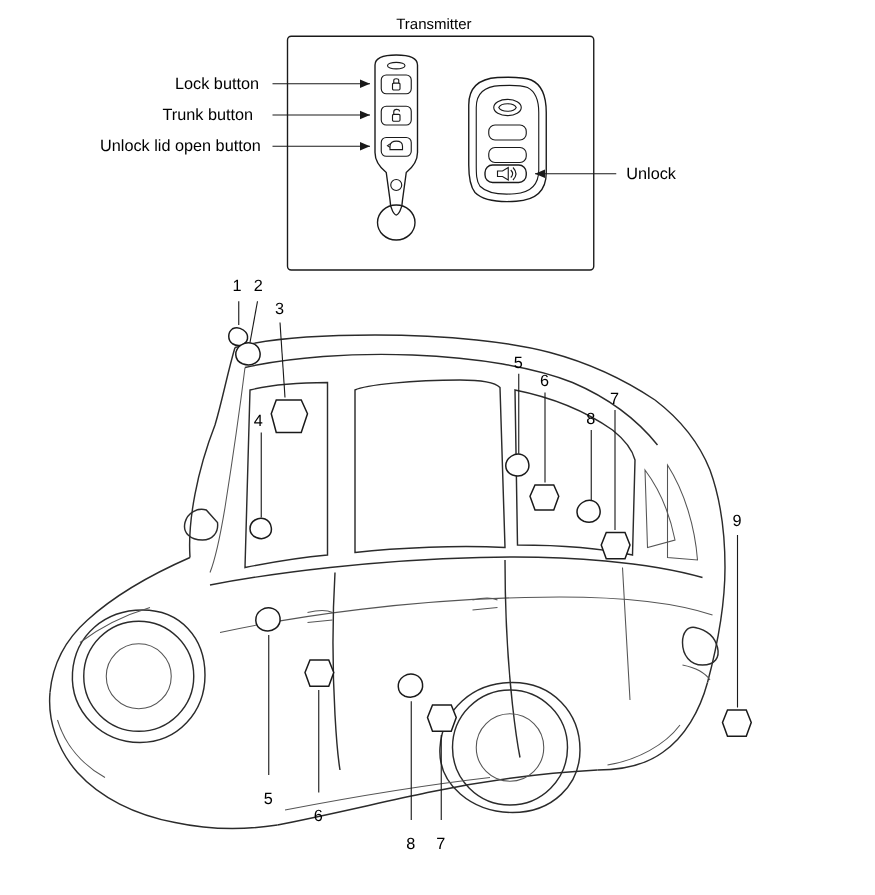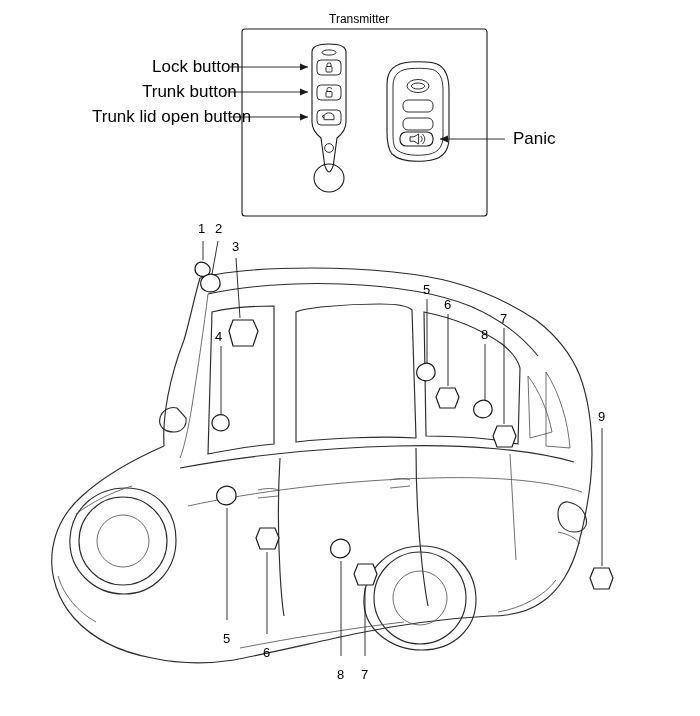--- a/index.html
+++ b/index.html
@@ -13,25 +13,24 @@
     font-family: "Liberation Sans", sans-serif;
     color: #000000;
     position: relative;
     overflow: hidden;
   }
   #stage {
     position: absolute;
     left: 0; top: 0;
     width: 636px;
     height: 716px;
-    margin-left: 12px;
   }
   .abs { position: absolute; }
   .lbl {
-    font-size: 17px;
+    font-size: 13px;
     color: #000;
     white-space: nowrap;
     line-height: 13px;
   }
   .num {
     font-size: 13px;
     color: #000;
     white-space: nowrap;
     line-height: 14px;
   }
@@ -134,23 +133,23 @@
     </g>
 
     <g>
       <line class="ln thin" x1="493" y1="139" x2="428" y2="139"></line>
       <polygon points="428,139 436,135.6 436,142.4" fill="#1a1a1a"></polygon>
     </g>
   </svg>
 
   <div class="abs lbl" style="left:140px; top:60px;">Lock button</div>
   <div class="abs lbl" style="left:130px; top:85px;">Trunk button</div>
-  <div class="abs lbl" style="left:80px; top:110px;">Trunk lid open button</div>
-
-  <div class="abs lbl" style="left:501px; top:132px;">Panic</div>
+  <div class="abs lbl" style="left:80px; top:110px;">Unlock lid open button</div>
+
+  <div class="abs lbl" style="left:501px; top:132px;">Unlock</div>
 
   <svg class="abs" style="left:0px; top:216px;" width="700" height="500">
 
     <g>
 
       <path class="body-ln" d="M188,62 C210,56 250,52 300,52 C360,52 410,58 440,66
                                C470,74 500,88 524,104"></path>
 
       <path class="body-ln" d="M524,104 C545,120 560,140 568,160 C576,182 580,210 580,238
                                C580,266 574,300 566,330"></path>

